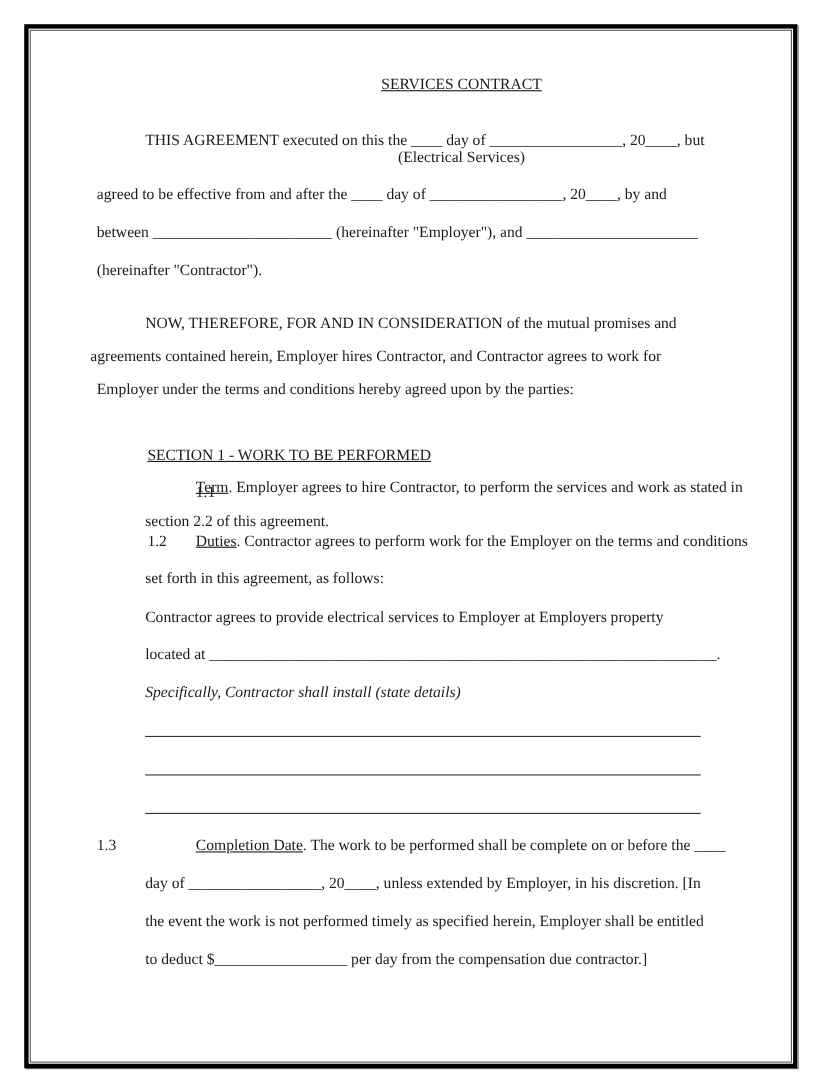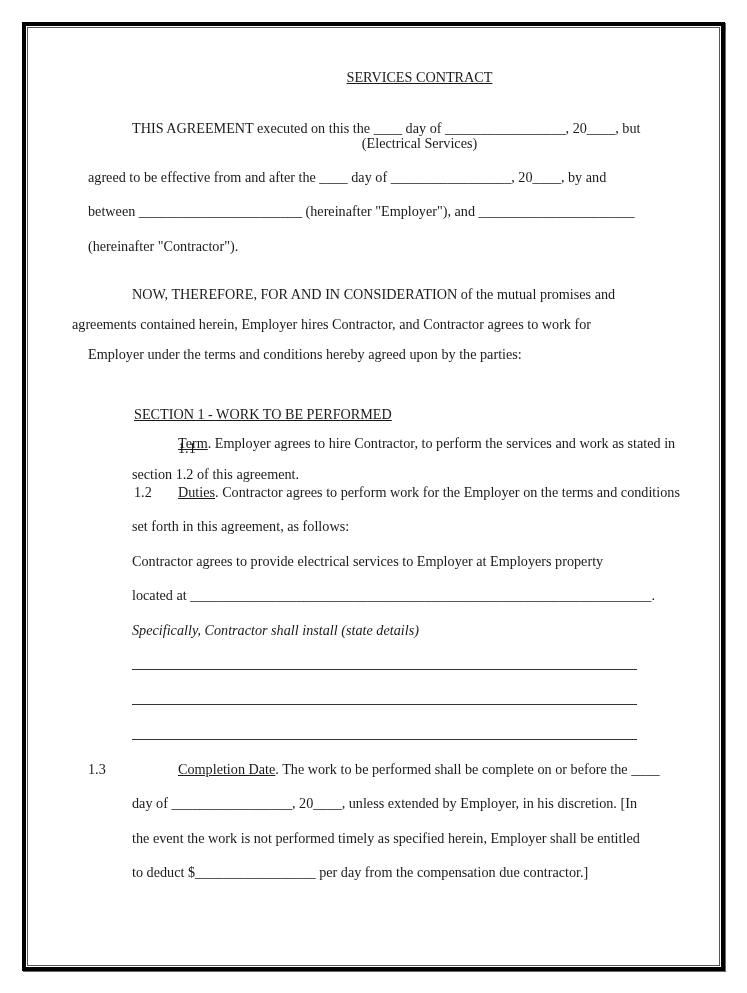--- a/index.html
+++ b/index.html
@@ -24,28 +24,28 @@
 
 <div class="line center bold u" style="top:69px;">SERVICES CONTRACT</div>
 <div class="line center bold" style="top:87px;margin-top:48px;">(Electrical Services)</div>
 
 <div class="line" style="left:132px; top:120px;">THIS AGREEMENT executed on this the ____ day of _________________, 20____, but</div>
 <div class="line" style="left:88px; top:169px;">agreed to be effective from and after the ____ day of _________________, 20____, by and</div>
 <div class="line" style="left:88px; top:203px;">between _______________________ (hereinafter "Employer"), and ______________________</div>
 <div class="line" style="left:88px; top:238px;">(hereinafter "Contractor").</div>
 
 <div class="line" style="left:132px; top:286px;">NOW, THEREFORE, FOR AND IN CONSIDERATION of the mutual promises and</div>
-<div class="line" style="left:72px; top:316px;">agreements contained herein, Employer hires Contractor, and Contractor agrees to work for</div>
+<div class="line" style="left:82px; top:316px;">agreements contained herein, Employer hires Contractor, and Contractor agrees to work for</div>
 <div class="line" style="left:88px; top:346px;">Employer under the terms and conditions hereby agreed upon by the parties:</div>
 
 <div class="line bold u" style="left:88px; top:406px;">SECTION 1 - WORK TO BE PERFORMED</div>
 
 <div class="num bold" style="top:440px;margin-left:44px;">1.1</div>
 <div class="line" style="left:132px; top:435px;"><span class="bold u">Term</span><span>.  Employer agrees to hire Contractor, to perform the services and work as stated in</span></div>
-<div class="line" style="left:132px; top:466px;">section 1.2 of this agreement.</div>
+<div class="line" style="left:132px; top:466px;">section 2.2 of this agreement.</div>
 
 <div class="num bold" style="top:484px;">1.2</div>
 <div class="line" style="left:132px; top:484px;"><span class="bold u">Duties</span><span>.  Contractor agrees to perform work for the Employer on the terms and conditions</span></div>
 <div class="line" style="left:132px; top:518px;">set forth in this agreement, as follows:</div>
 <div class="line" style="left:132px; top:553px;">Contractor agrees to provide electrical services to Employer at Employers property</div>
 <div class="line" style="left:132px; top:587px;">located at _________________________________________________________________.</div>
 <div class="line" style="left:132px; top:622px;font-style:italic;">Specifically, Contractor shall install (state details)</div>
 
 <div class="rule" style="top:669px;"></div>
 <div class="rule" style="top:704px;"></div>

